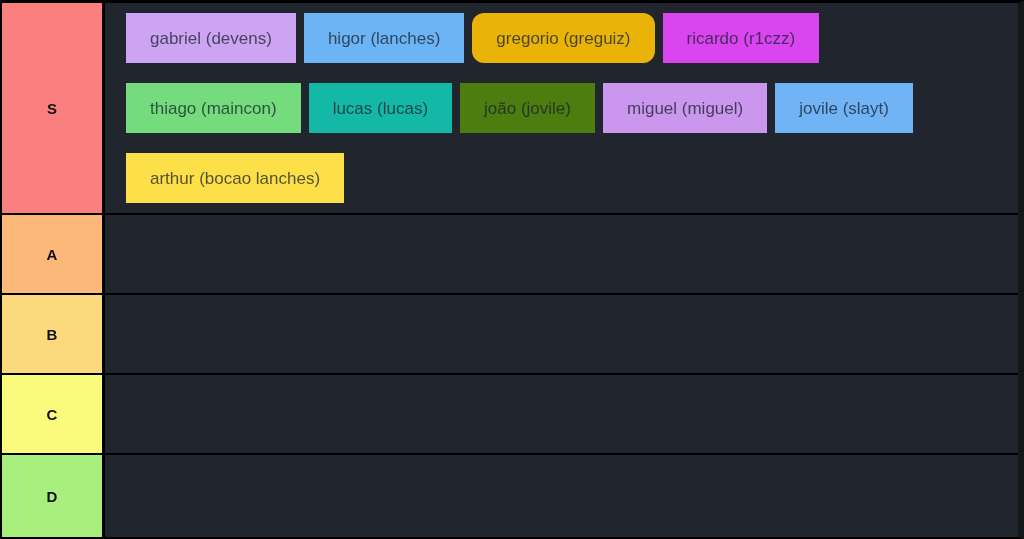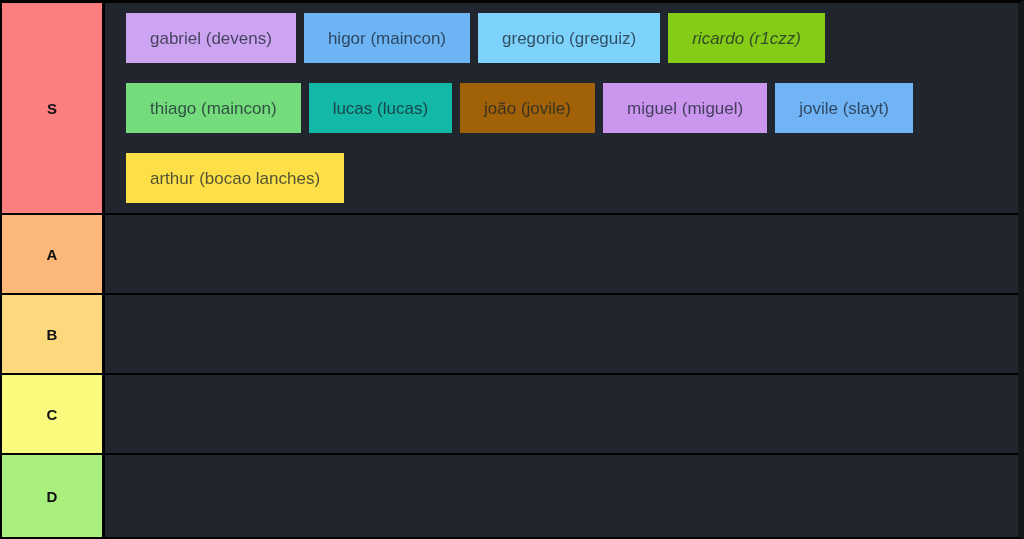--- a/index.html
+++ b/index.html
@@ -71,28 +71,28 @@
 </style>
 </head>
 <body>
 
 <div class="tierlist">
     <div class="tier-row" style="background: rgb(33, 37, 46);">
       <div class="tier-label" style="background: rgb(251, 127, 127);">S</div>
       <div class="tier-content">
         <div class="item-line">
           <div class="item" style="background: rgb(205, 164, 242);">gabriel (devens)</div>
-          <div class="item" style="background: rgb(109, 180, 244);">higor (maincon)</div>
-          <div class="item" style="background: #7dd3fc;">gregorio (greguiz)</div>
-          <div class="item" style="background: #84cc16; font-style: italic;">ricardo (r1czz)</div>
+          <div class="item" style="background: rgb(109, 180, 244);">higor (lanches)</div>
+          <div class="item" style="background: #eab308; border-radius: 12px;">gregorio (greguiz)</div>
+          <div class="item" style="background: #d946ef;">ricardo (r1czz)</div>
         </div>
         <div class="item-line">
           <div class="item" style="background: rgb(116, 220, 124);">thiago (maincon)</div>
           <div class="item" style="background: #14b8a6;">lucas (lucas)</div>
-          <div class="item" style="background: #a16207;">joão (jovile)</div>
+          <div class="item" style="background: #4d7c0f;">joão (jovile)</div>
           <div class="item" style="background: rgb(202, 150, 238);">miguel (miguel)</div>
           <div class="item" style="background: rgb(112, 180, 246);">jovile (slayt)</div>
         </div>
         <div class="item-line">
           <div class="item" style="background: #fde047;">arthur (bocao lanches)</div>
         </div>
       </div>
     </div>
     <div class="tier-row" style="background: rgb(33, 37, 46);">
       <div class="tier-label" style="background: rgb(251, 184, 120);">A</div>

